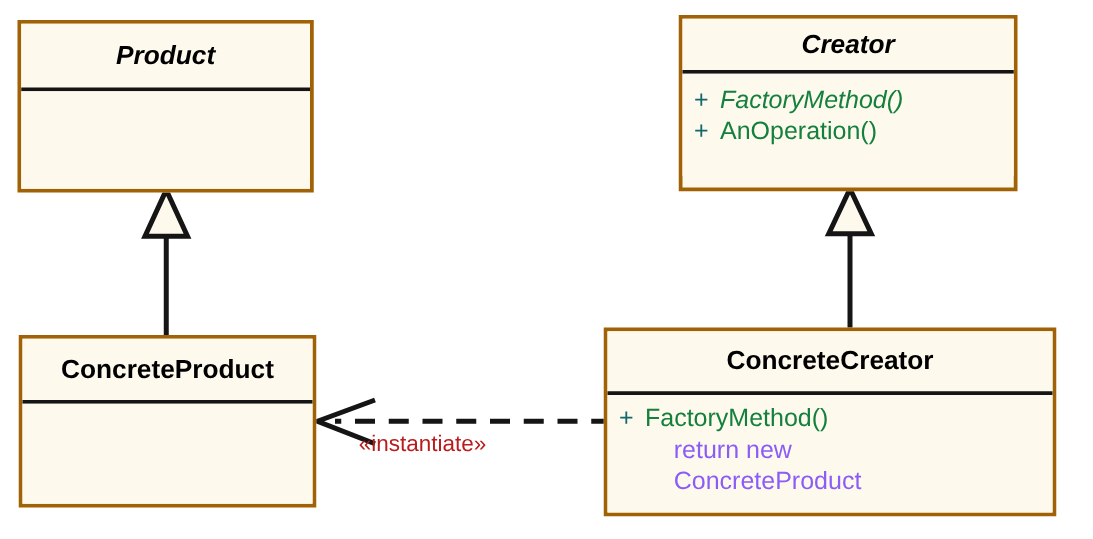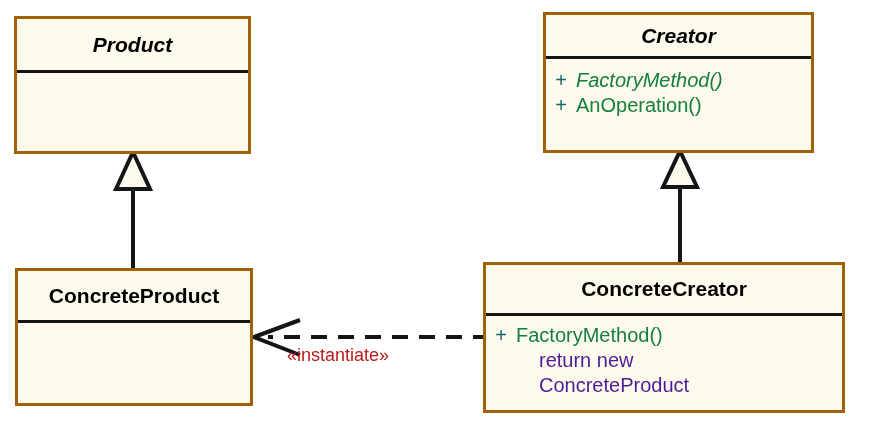--- a/index.html
+++ b/index.html
@@ -63,21 +63,21 @@
     flex: 0 0 30px;
     font-weight: normal;
   }
   .member-name {
     color: #15803d;
   }
   .member-name.abstract {
     font-style: italic;
   }
   .member-note {
-    color: #4c1d95;
+    color: #8b5cf6;
     font-size: 20px;
     line-height: 25px;
     white-space: nowrap;
   }
 
   
   .connector-svg {
     position: absolute;
     left: 0;
     top: 0;

